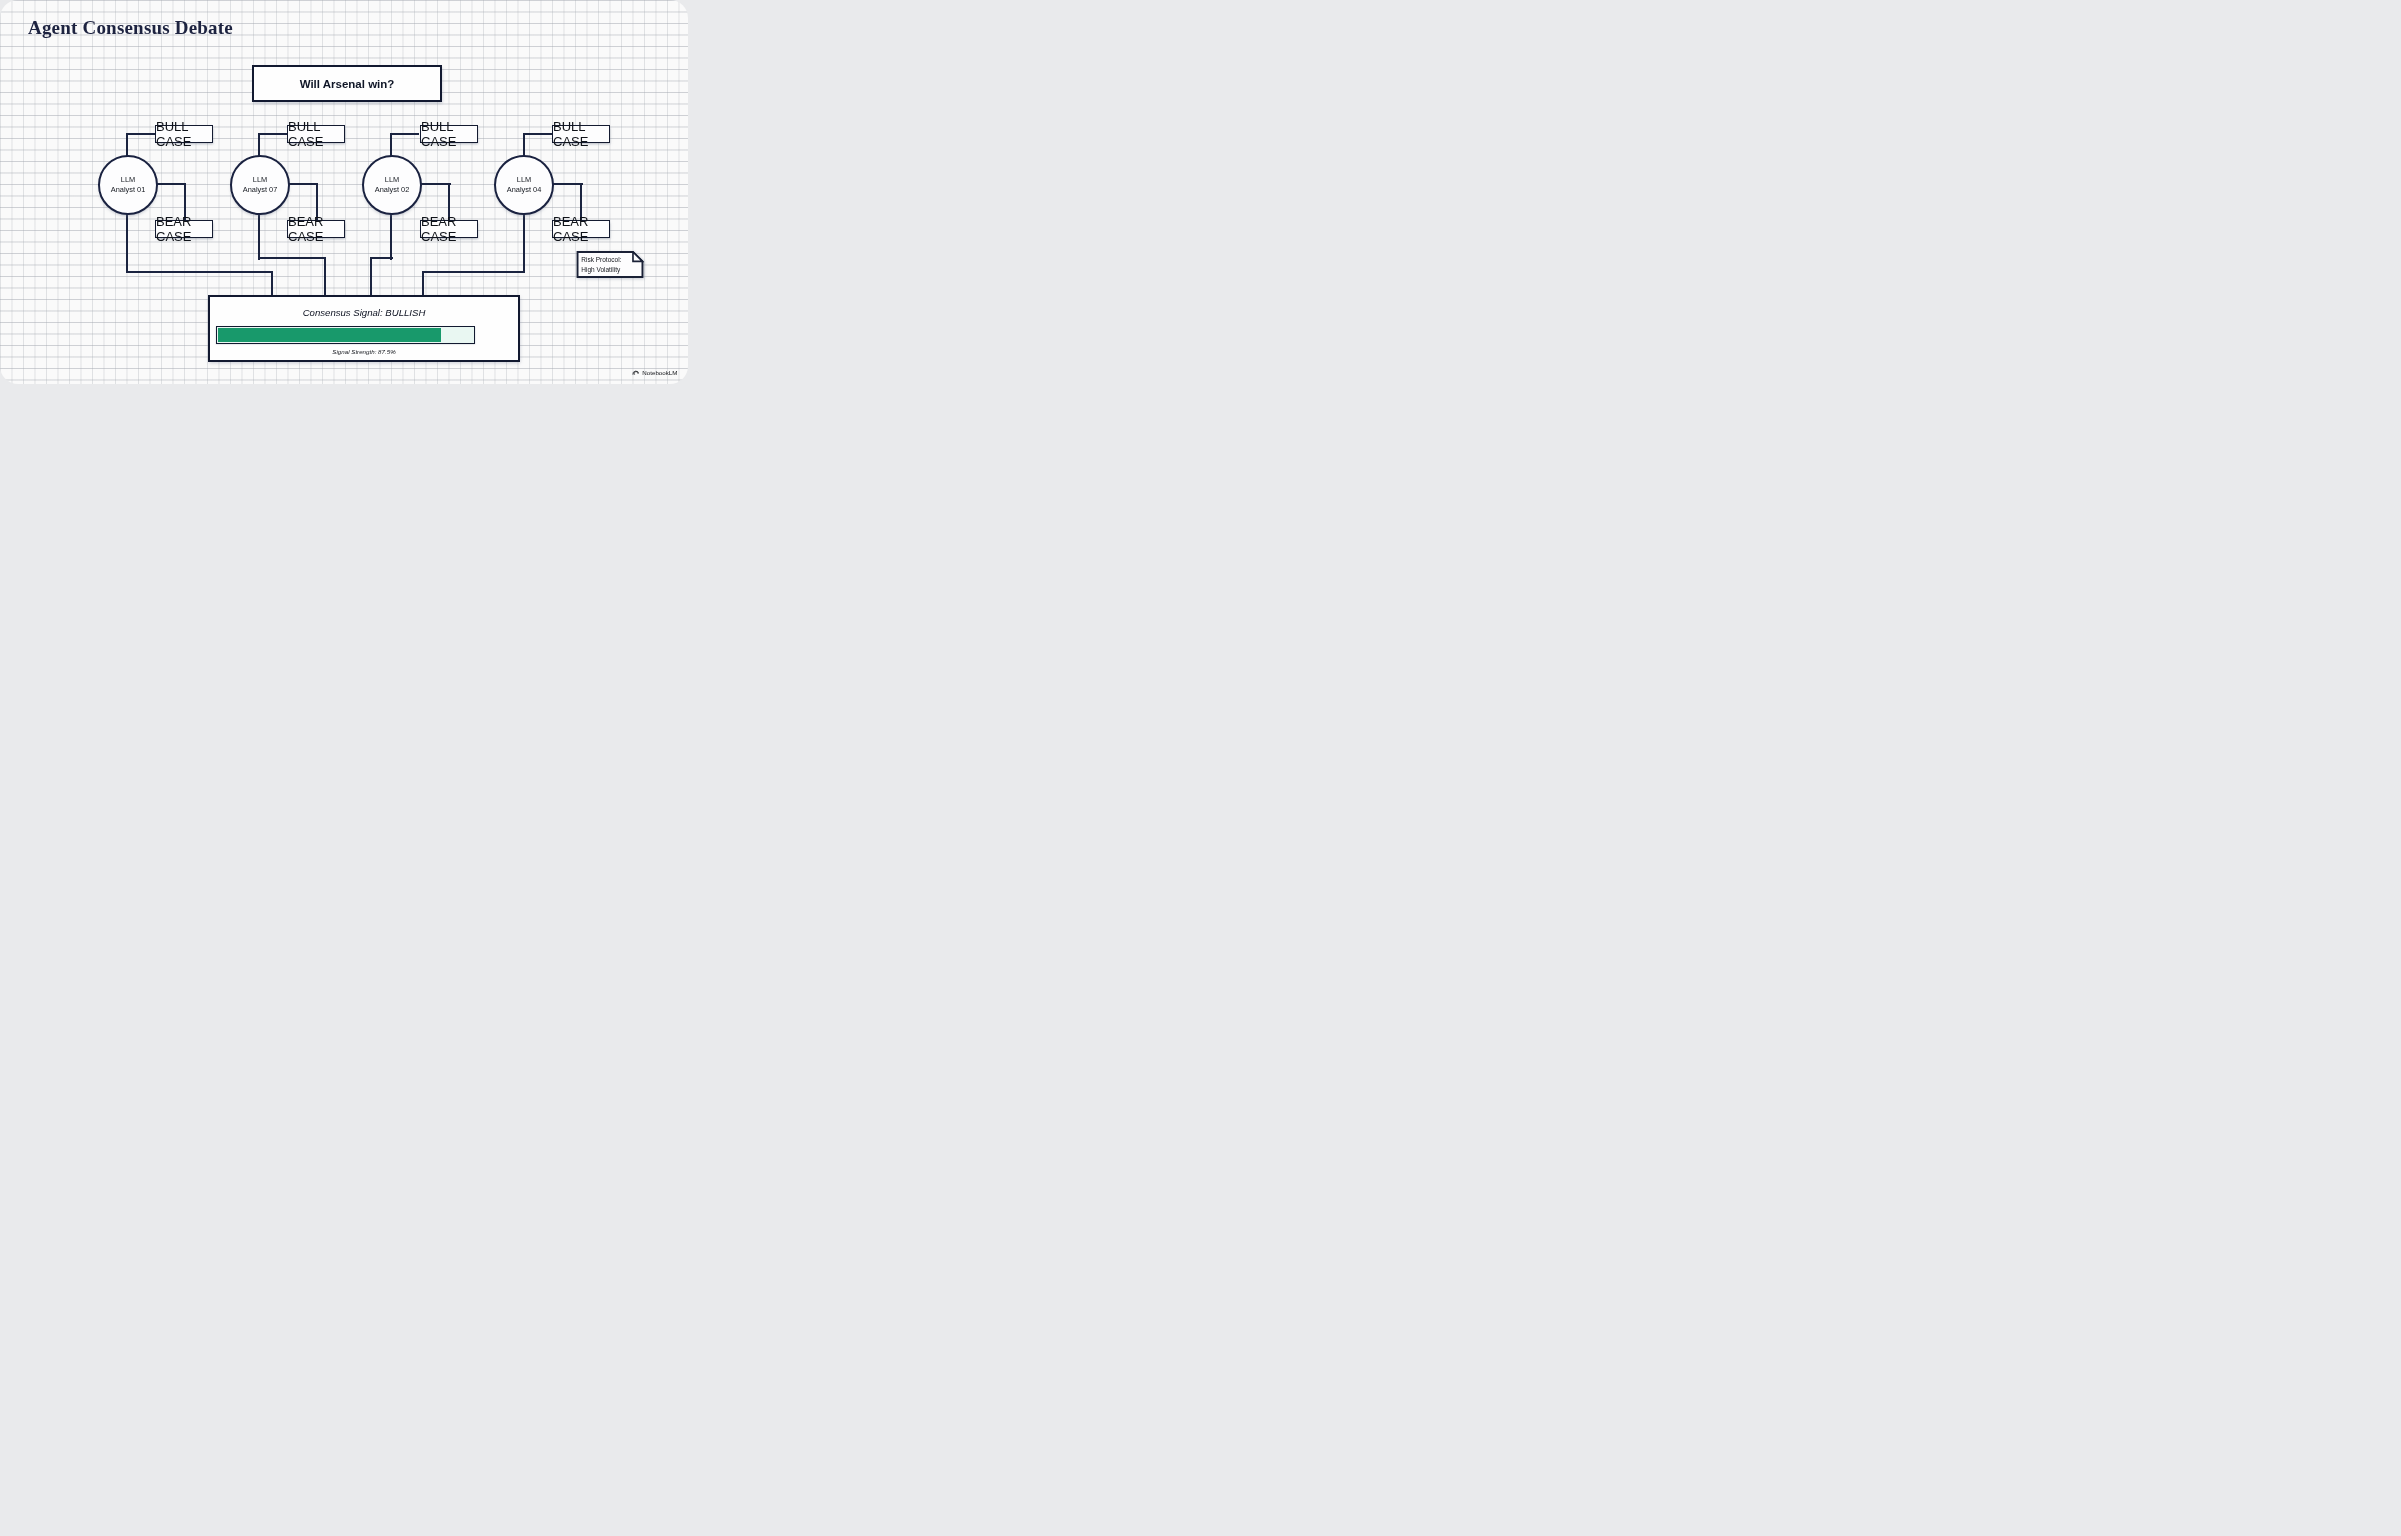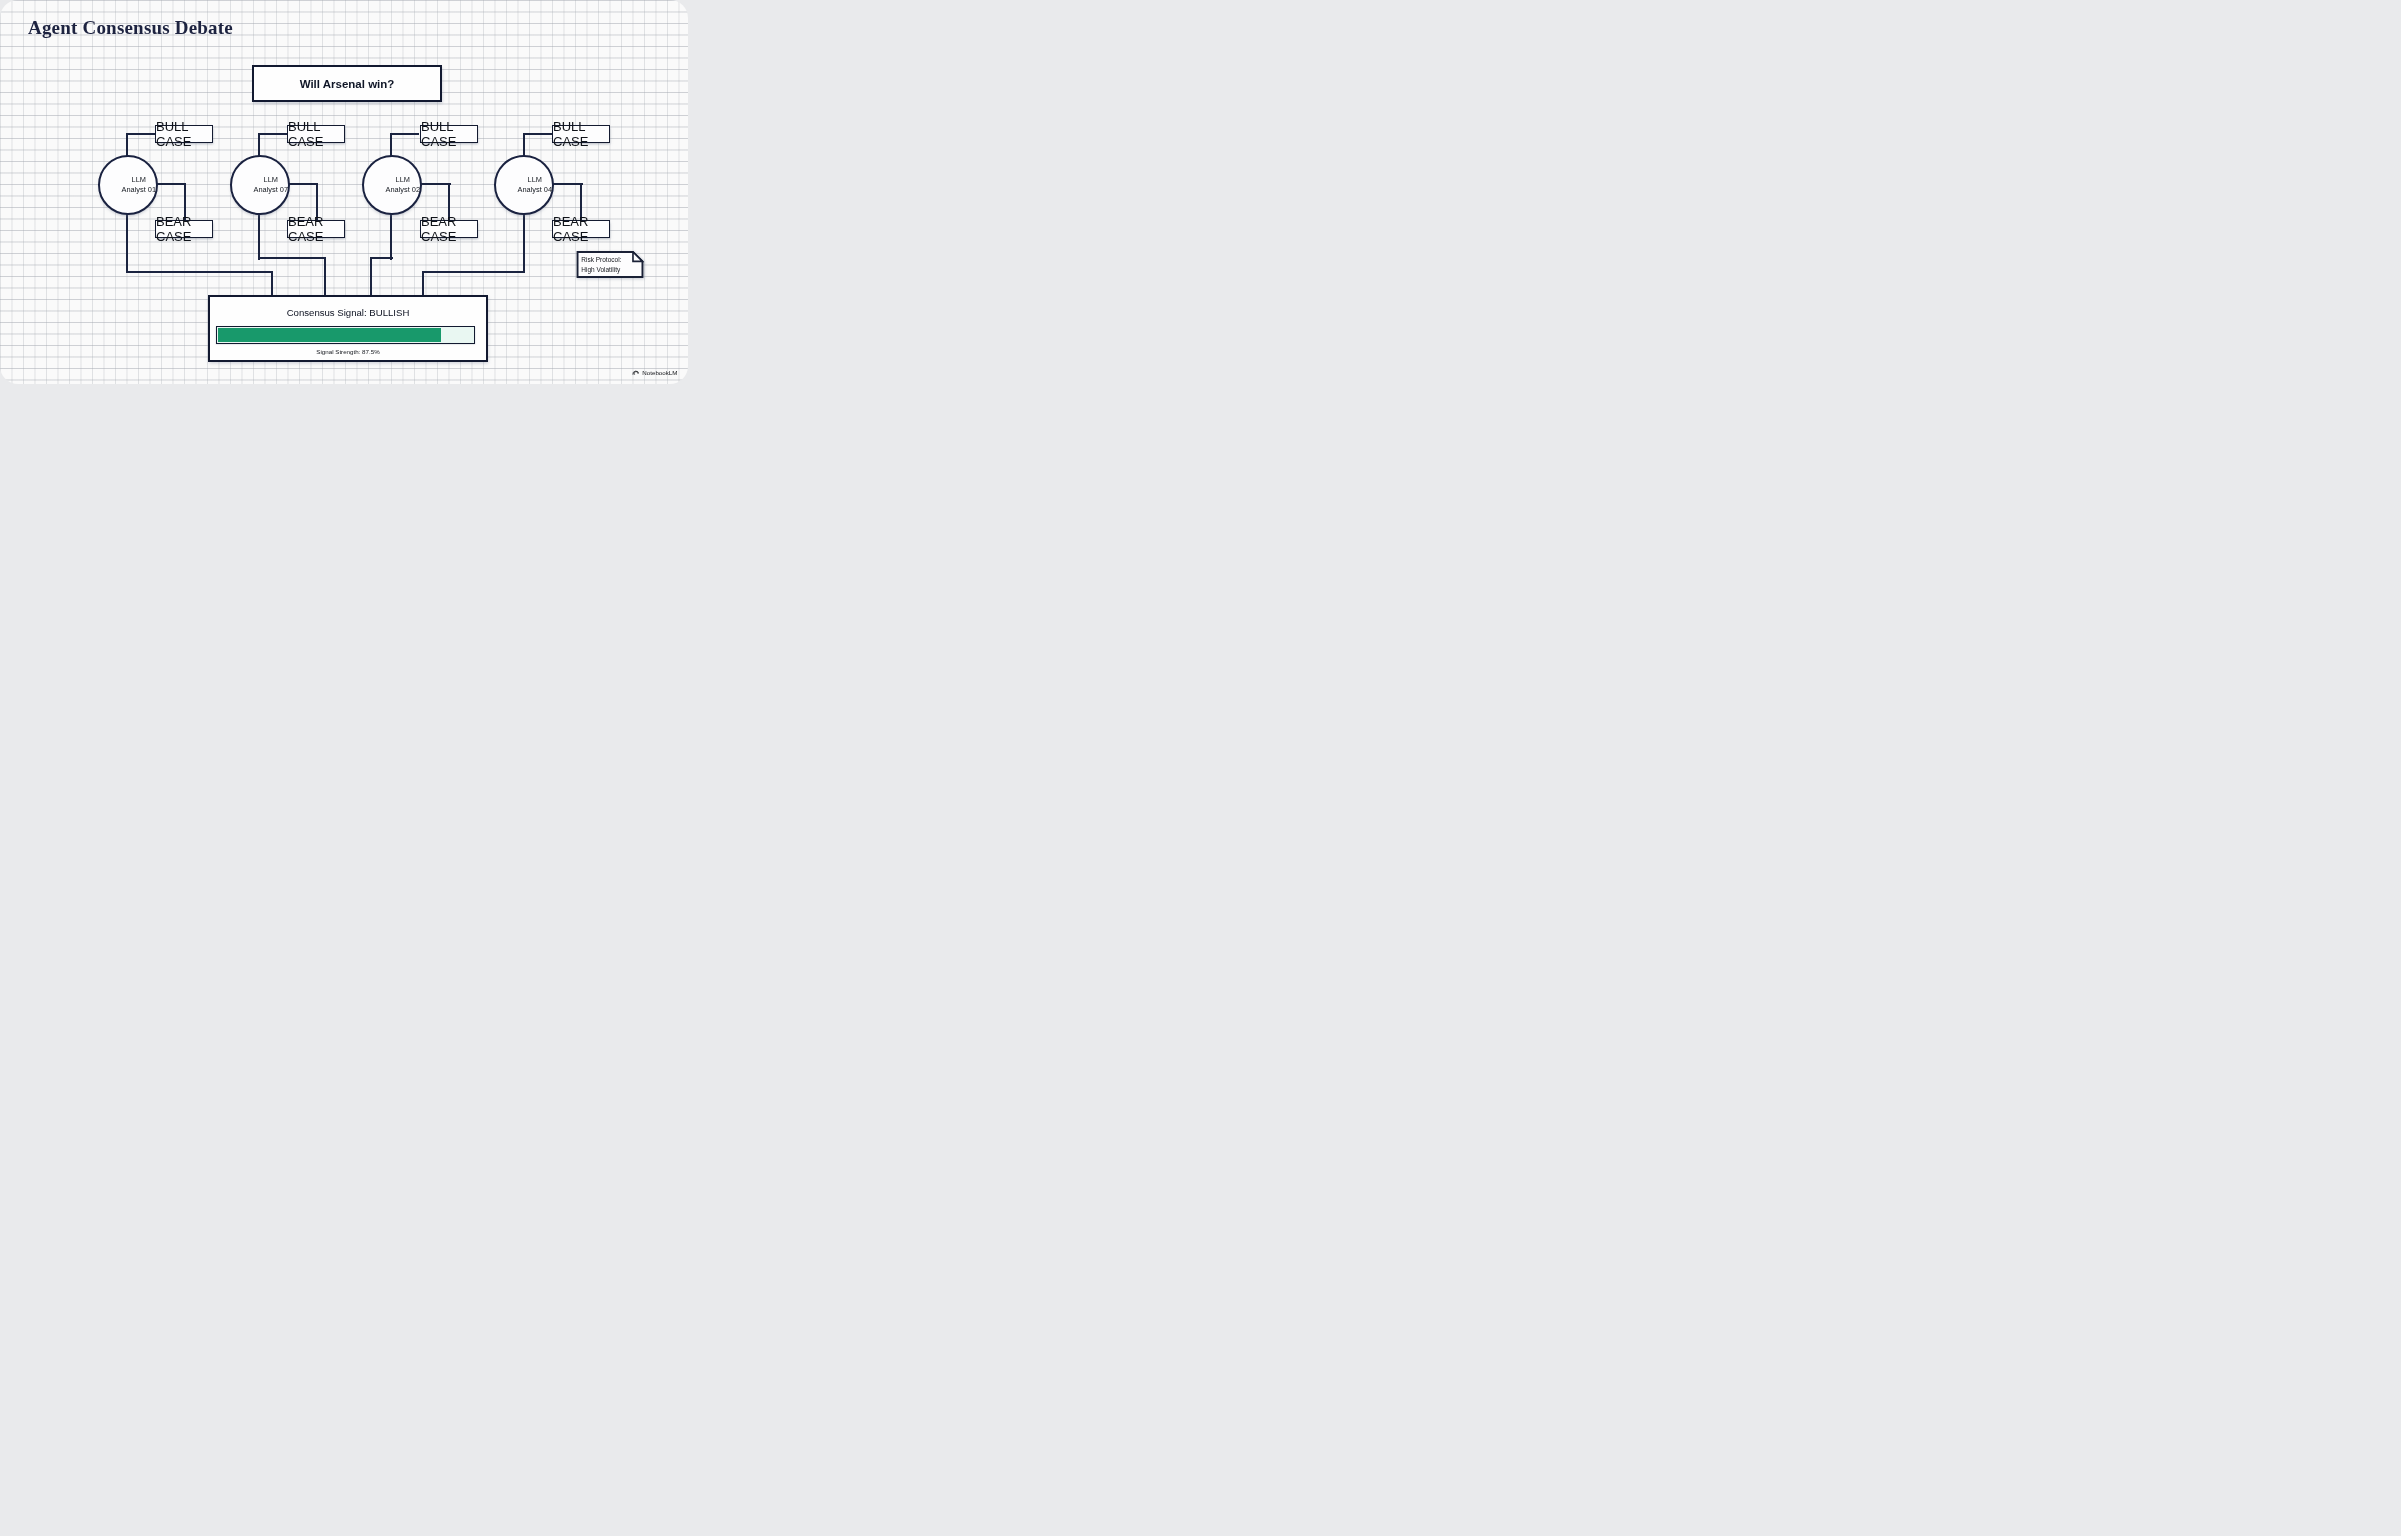--- a/index.html
+++ b/index.html
@@ -22,35 +22,36 @@
   .question-box{
     position:absolute; left:252px; top:65px; width:190px; height:37px;
     box-sizing:border-box; border:2.4px solid #121930; background:#fefefe;
     display:flex; align-items:center; justify-content:center; z-index:2;
     box-shadow:1.4px 2.4px 2.9px rgba(120,130,150,.38);
   }
   .question-box span{ font-size:11.5px; font-weight:bold; color:#0f1627; }
   .node-circle{
     position:absolute; width:60px; height:60px; box-sizing:border-box;
     border:2.4px solid #1a2240; border-radius:50%; background:#fdfdfe; z-index:2;
-    display:flex; align-items:center; justify-content:flex-end; text-align:center;
+    display:flex; align-items:center; justify-content:center; text-align:center;
     font-size:7.4px; line-height:1.4; color:#14181f;
     box-shadow:0 2.4px 3.4px -1.4px rgba(110,120,140,.45);
   }
   .case-box{
     position:absolute; width:58px; height:18px; box-sizing:border-box;
     border:1.9px solid #141b31; background:#fdfdfe; z-index:2;
     display:flex; align-items:center; justify-content:center;
     font-size:13px; color:#101319;
     box-shadow:1px 1.9px 2.4px -1px rgba(110,120,140,.5);
   }
   .consensus-box{
-    position:absolute; left:208px; top:295px; width:280px; height:67px;
+    position:absolute; left:208px; top:295px; width:312px; height:67px;
     box-sizing:border-box; border:2.4px solid #121930; background:#fefefe; z-index:2;
     box-shadow:1.4px 2.4px 3.4px rgba(120,130,150,.38);
+    font-style:italic;
   }
   .consensus-title{
     position:absolute; left:0; top:9.6px; width:100%; text-align:center;
     font-size:9.6px; color:#0c1120;
   }
   .signal-bar{
     position:absolute; left:6.2px; top:29px; width:259px; height:18px;
     box-sizing:border-box; border:1.9px solid #121a30; background:#e9f7f2;
     box-shadow:0 1.4px 1.4px rgba(120,130,150,.5);
   }

